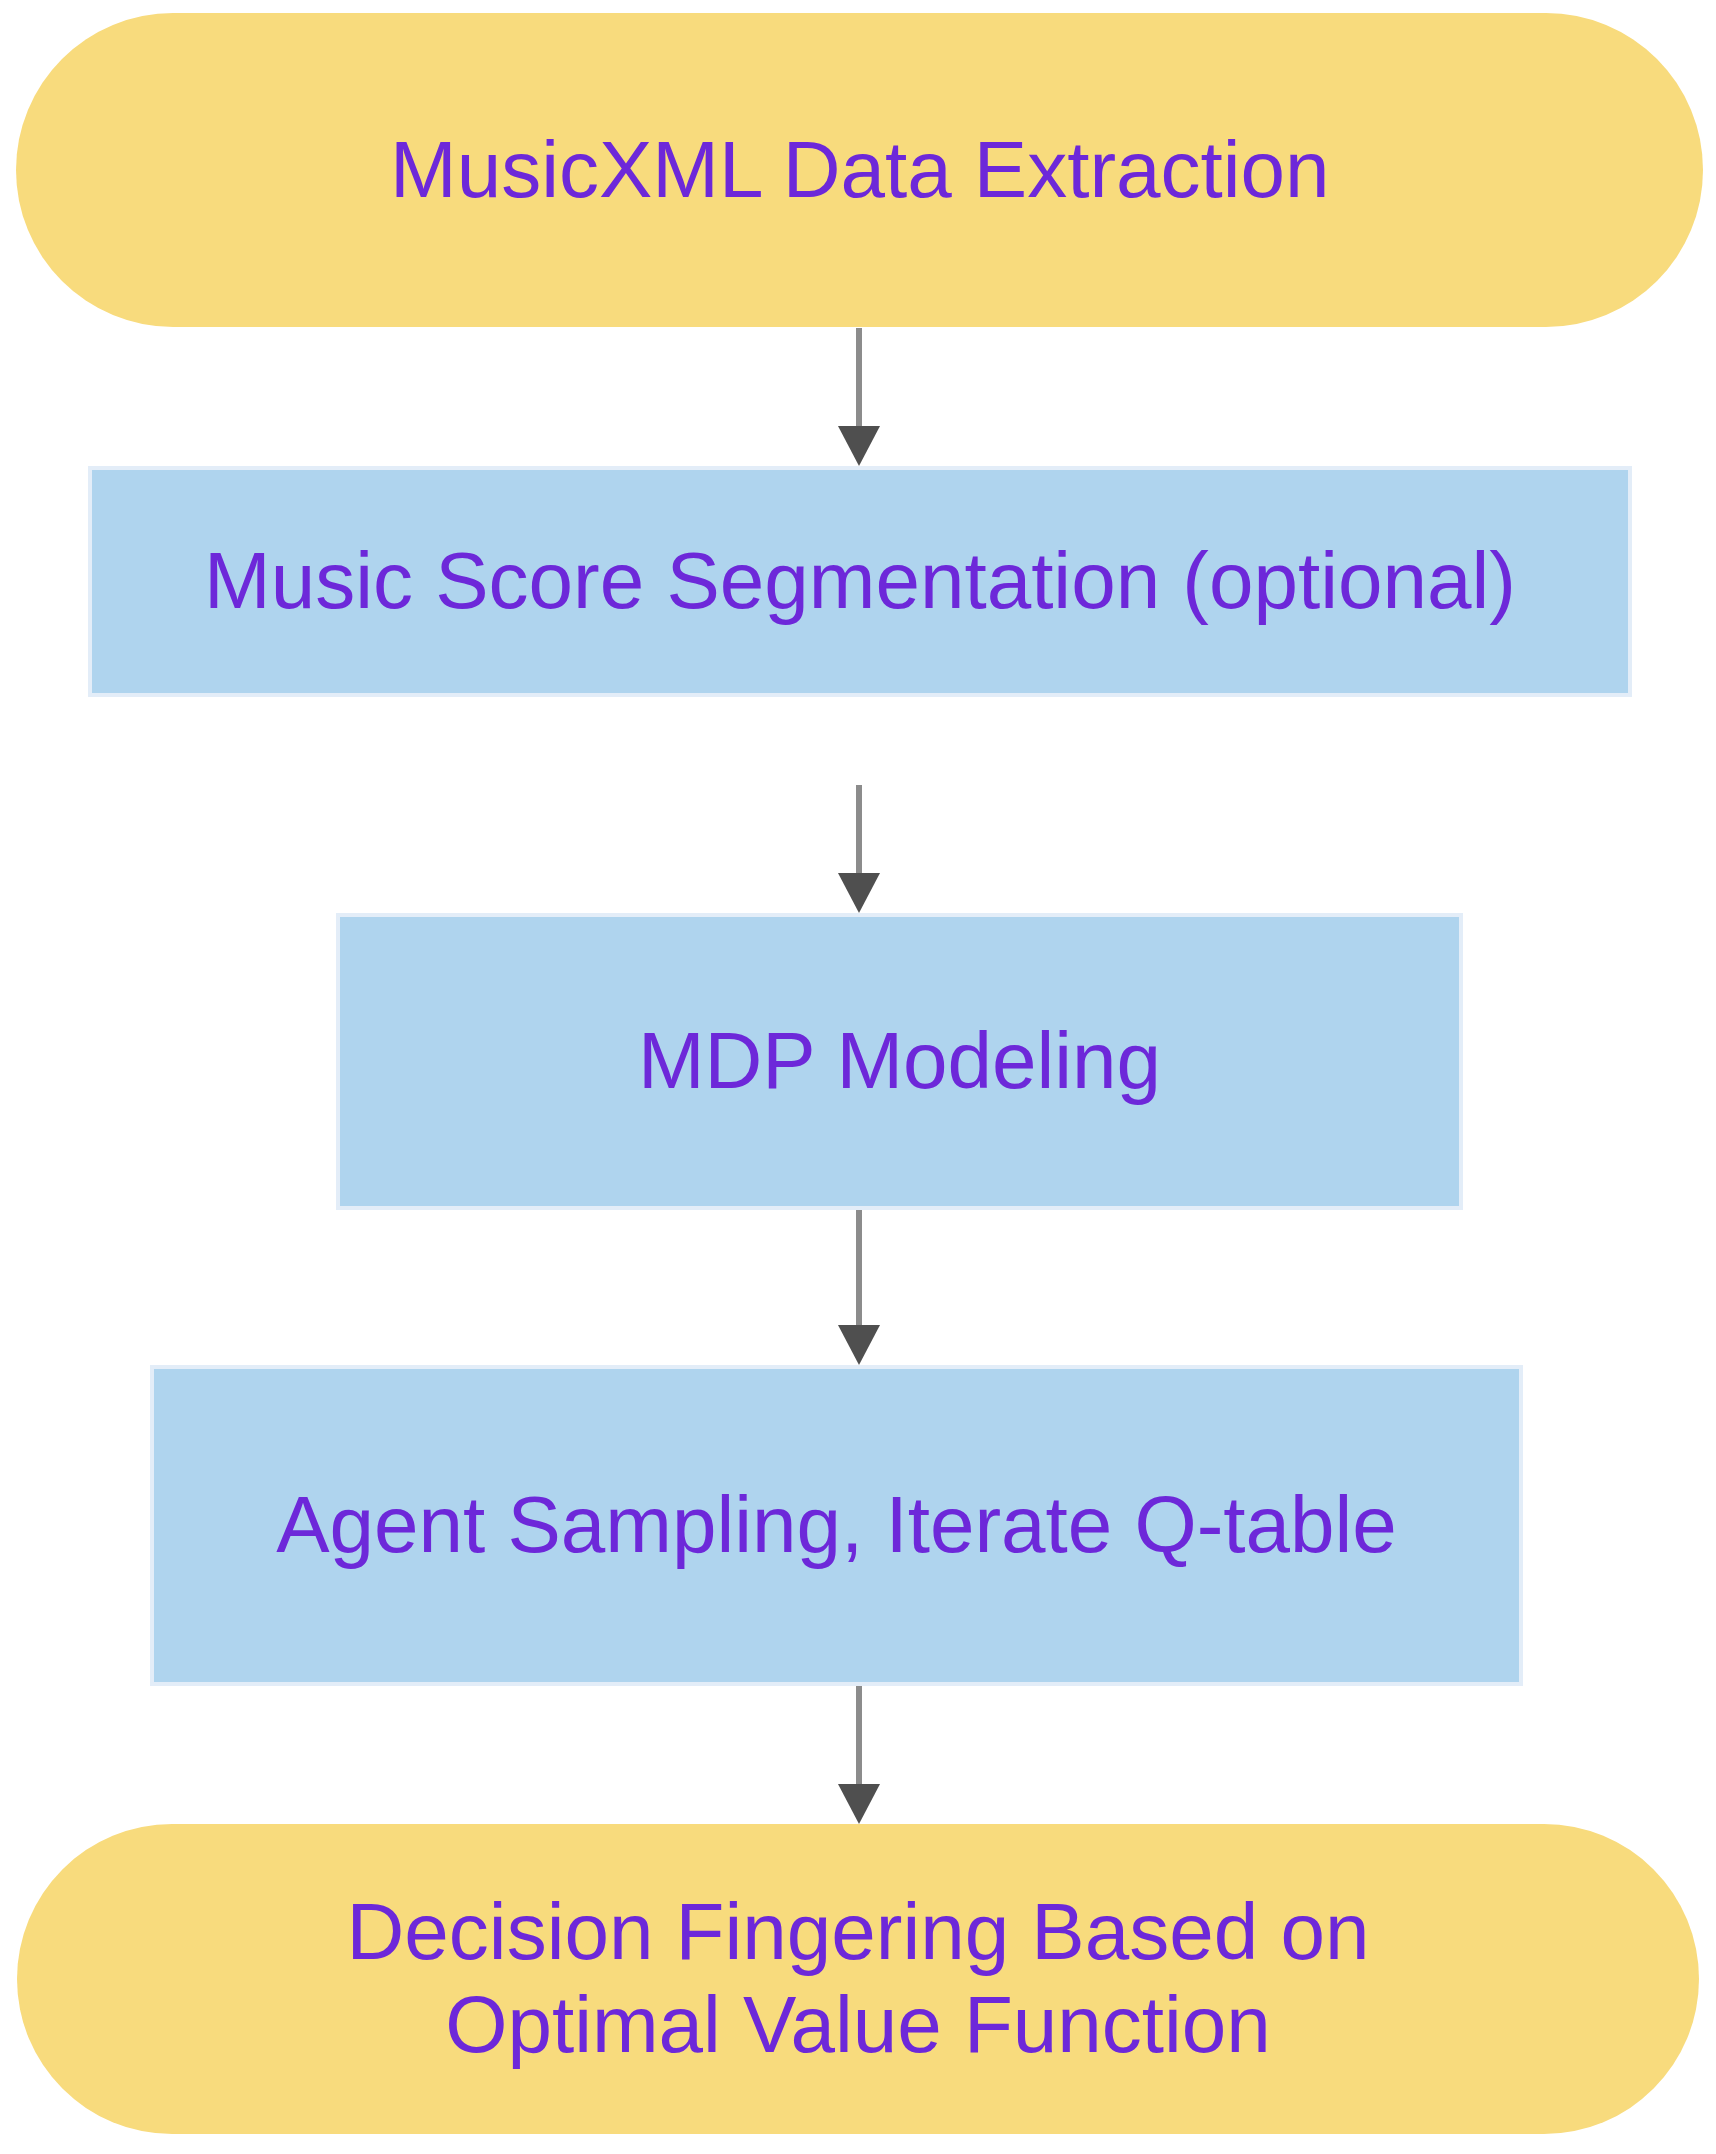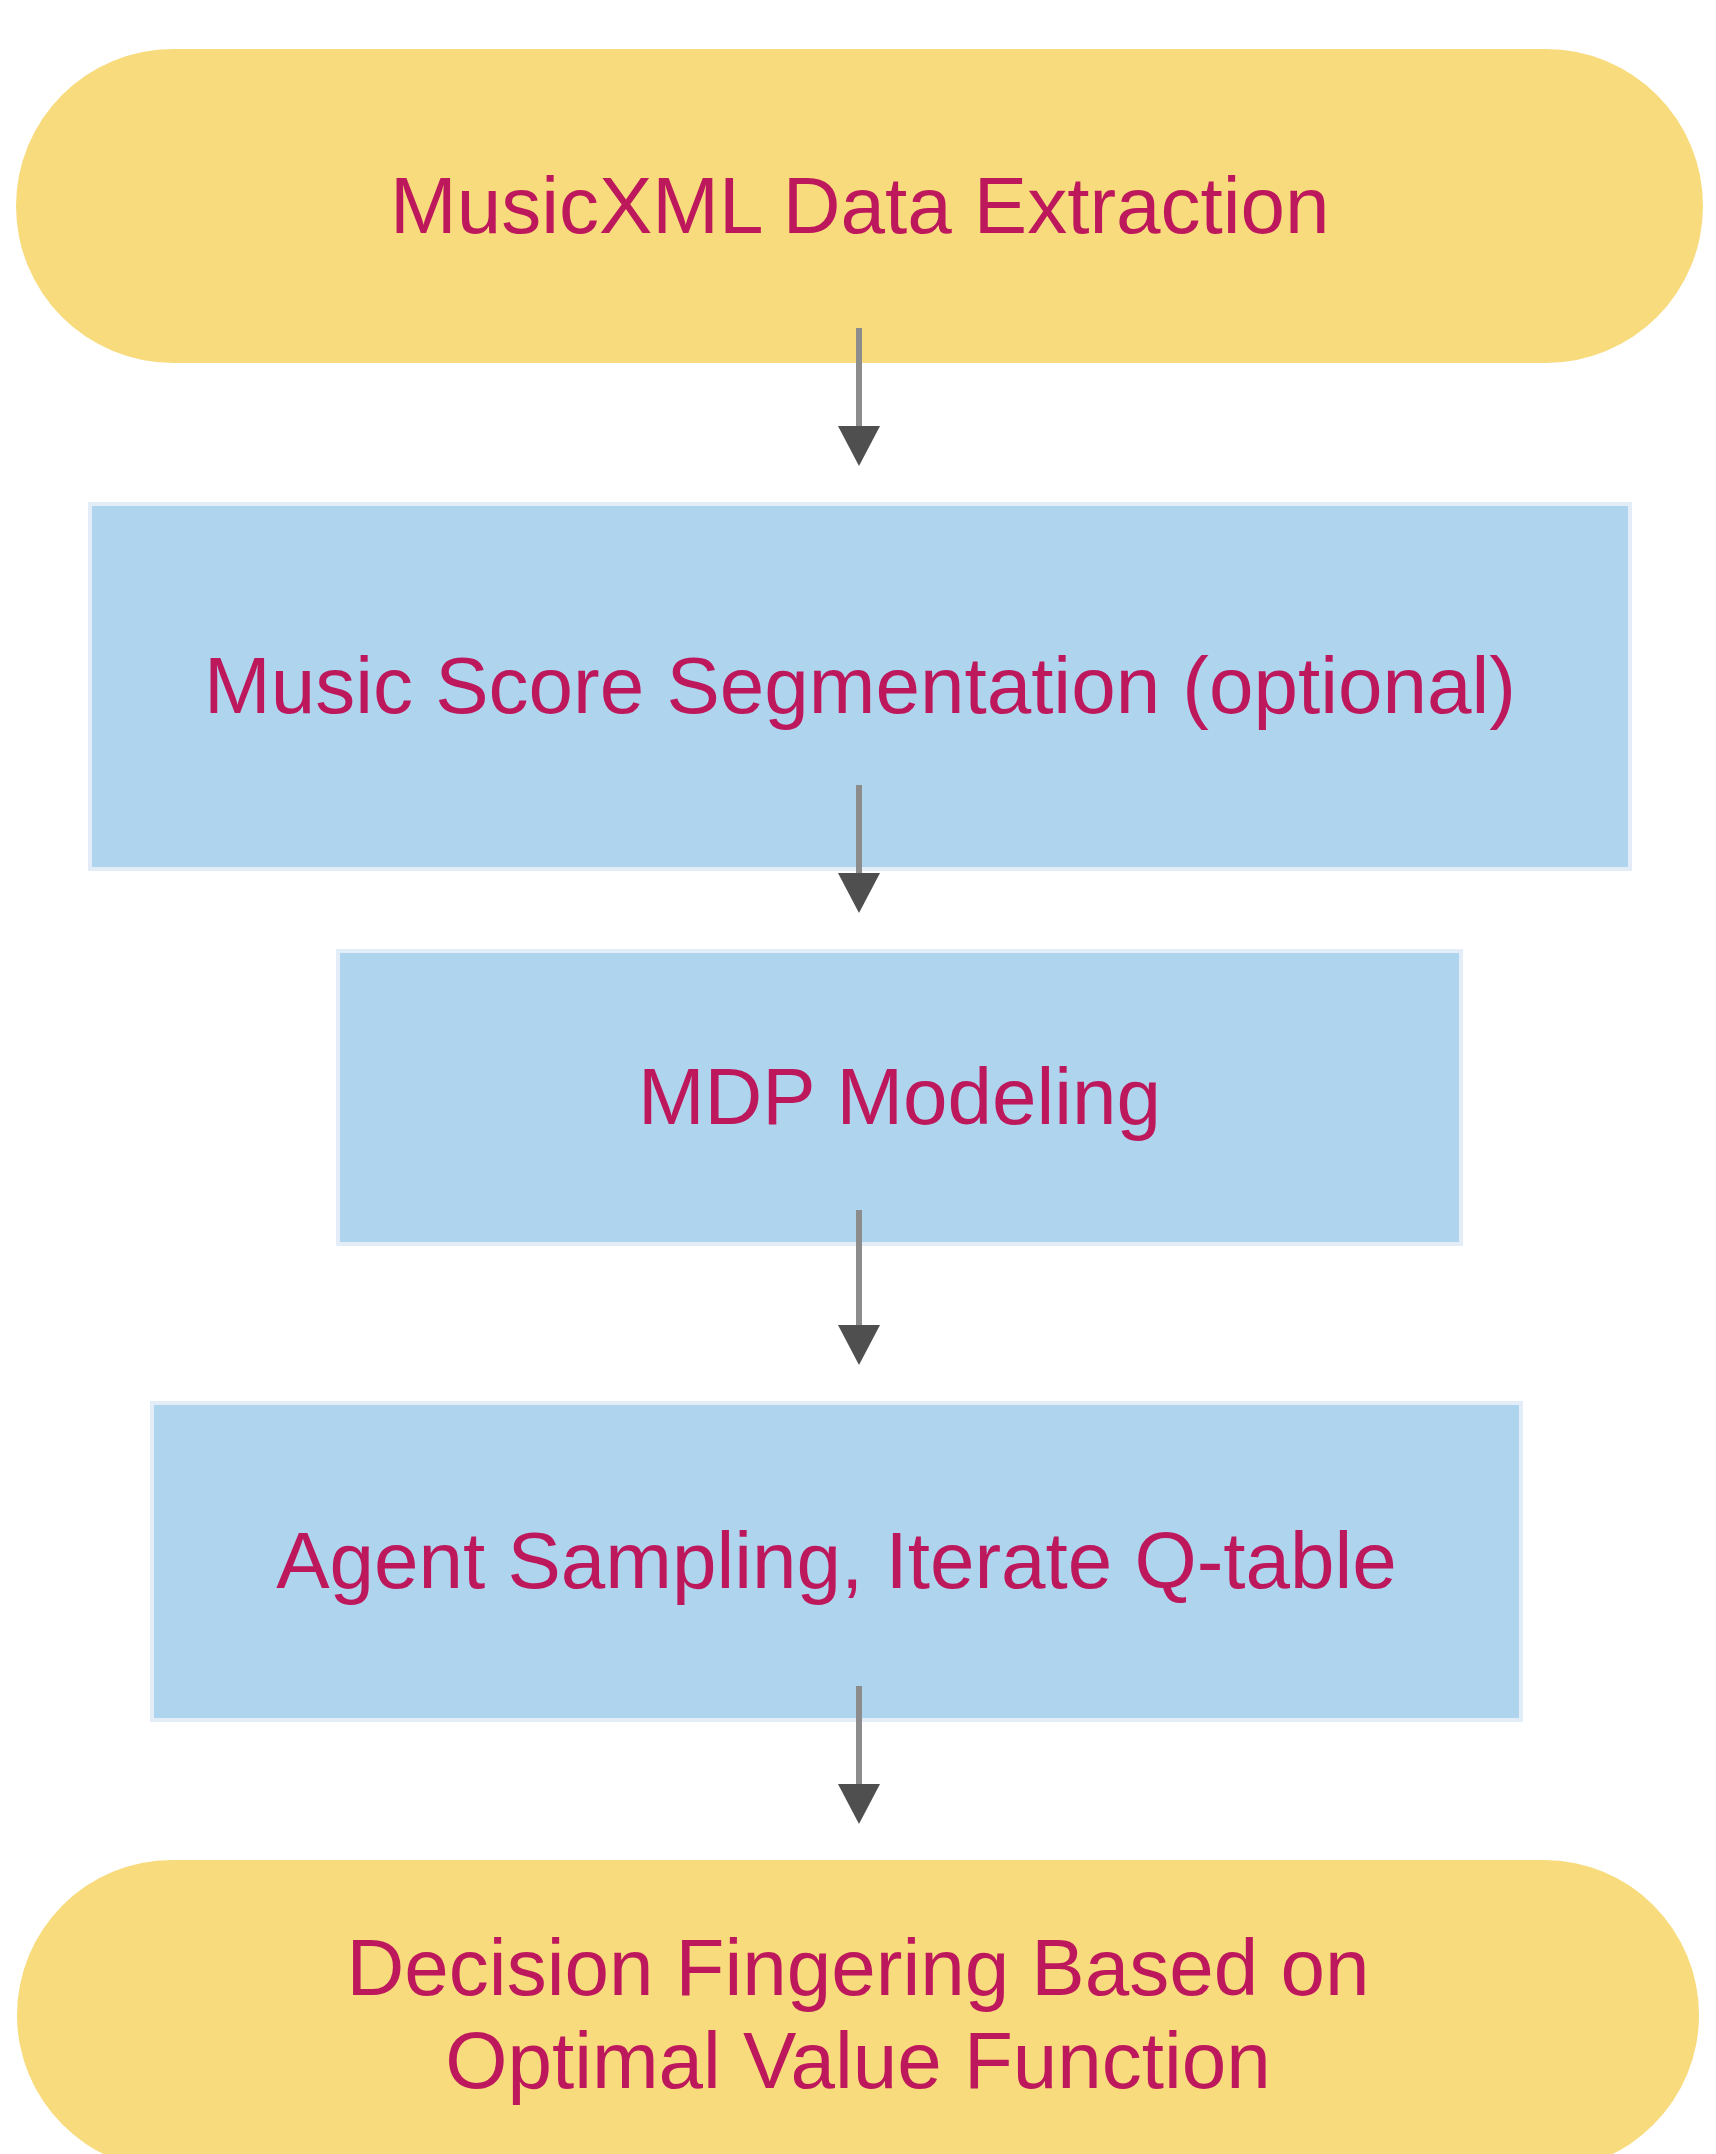--- a/index.html
+++ b/index.html
@@ -17,22 +17,21 @@
   }
   .node {
     position: absolute;
     box-sizing: border-box;
     display: flex;
     align-items: center;
     justify-content: center;
     text-align: center;
     font-size: 80px;
     line-height: 1.16;
-    color: #be185d;
-    margin-top: 36px;
+    color: #6d28d9;
   }
   .terminal {
     background: #F8DB7D;
     border-radius: 163px;
   }
   .process {
     background: #AFD4EE;
     border: 4.8px solid #E3EDF8;
   }
   .node .label-text {
@@ -70,21 +69,21 @@
 
   <div class="node terminal" style="left:16.3px; top:13.4px; width:1687px; height:314px;">
     <span class="label-text">MusicXML Data Extraction</span>
   </div>
 
   <div class="arrow" style="top:328px; height:138px;">
     <div class="arrow-line"></div>
     <div class="arrow-head"></div>
   </div>
 
-  <div class="node process" style="left:88px; top:466px; width:1544px; height:369px;">
+  <div class="node process" style="left:88px; top:466px; width:1544px; height:231px;">
     <span class="label-text">Music Score Segmentation (optional)</span>
   </div>
 
   <div class="arrow" style="top:785px; height:128px;">
     <div class="arrow-line"></div>
     <div class="arrow-head"></div>
   </div>
 
   <div class="node process" style="left:336px; top:913px; width:1127px; height:297px;">
     <span class="label-text">MDP Modeling</span>

